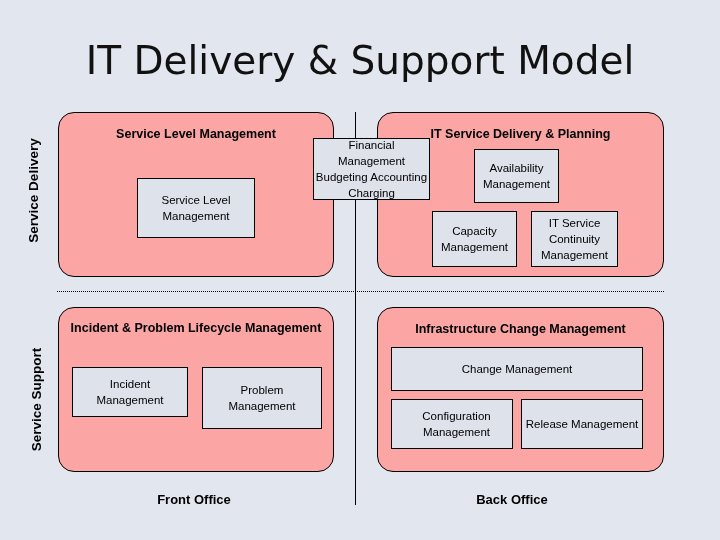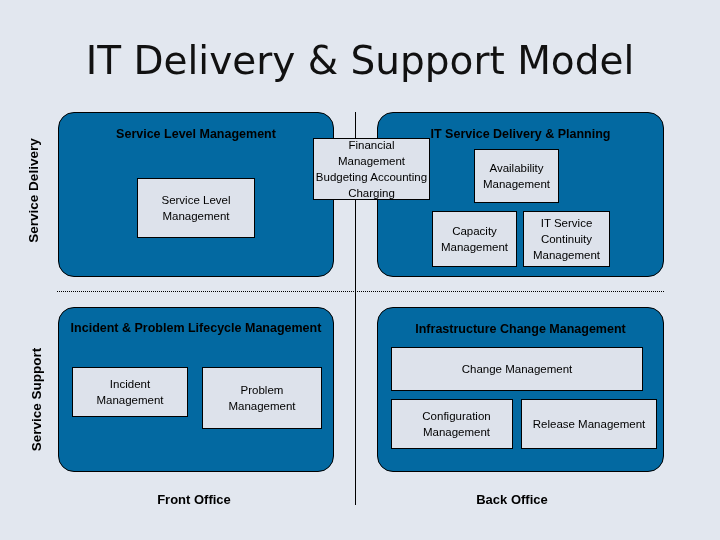--- a/index.html
+++ b/index.html
@@ -56,21 +56,21 @@
     left: -44px;
     top: 392px;
     width: 160px;
     height: 16px;
     text-align: center;
   }
 
   
   .quadrant {
     position: absolute;
-    background: #0369a1;
+    background: #fca5a5;
     border: 1px solid #000;
     border-radius: 16px;
     box-sizing: border-box;
   }
   #quad-tl { left: 58px;  top: 112px; width: 276px; height: 165px; }
   #quad-tr { left: 377px; top: 112px; width: 287px; height: 165px; }
   #quad-bl { left: 58px;  top: 307px; width: 276px; height: 165px; }
   #quad-br { left: 377px; top: 307px; width: 287px; height: 165px; }
 
   .quad-title {
@@ -125,30 +125,30 @@
     text-align: center;
     font-size: 11.5px;
     line-height: 1.4;
     z-index: 6;
     margin-left: 16px;
   }
 
   
   #box-availability { left: 96px; top: 36px;  width: 85px;  height: 54px; }
   #box-capacity     { left: 54px; top: 98px;  width: 85px;  height: 56px; }
-  #box-continuity   { left: 145px; top: 98px; width: 87px;  height: 56px; }
+  #box-continuity   { left: 153px; top: 98px; width: 87px;  height: 56px; }
 
   
   #box-incident { left: 13px;  top: 59px; width: 116px; height: 50px; }
   #box-problem  { left: 143px; top: 59px; width: 120px; height: 62px; }
 
   
   #box-change        { left: 13px;  top: 39px; width: 252px; height: 44px; }
   #box-configuration { left: 13px;  top: 91px; width: 122px; height: 50px; padding-left: 12px; }
-  #box-release       { left: 143px; top: 91px; width: 136px; height: 50px; }
+  #box-release       { left: 143px; top: 91px; width: 122px; height: 50px; }
 
   
   #divider-vertical {
     position: absolute;
     left: 355px;
     top: 112px;
     width: 0;
     height: 393px;
     border-left: 1px solid #000;
     z-index: 5;

